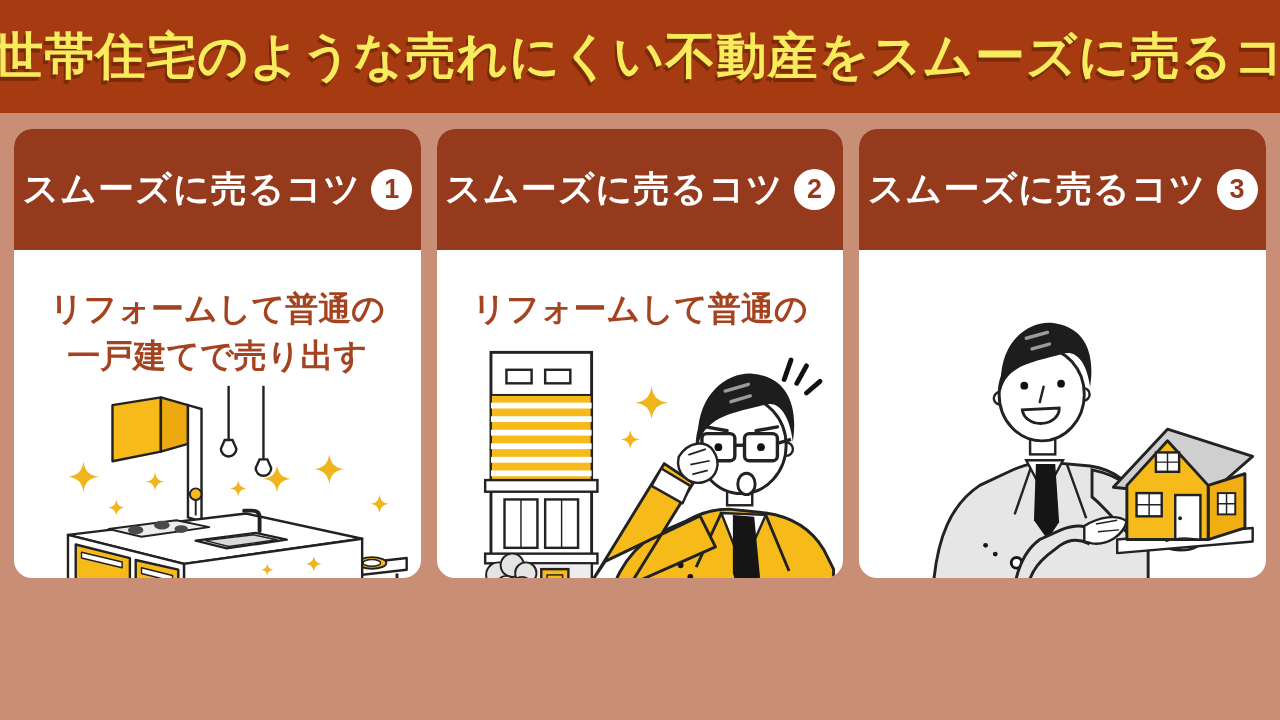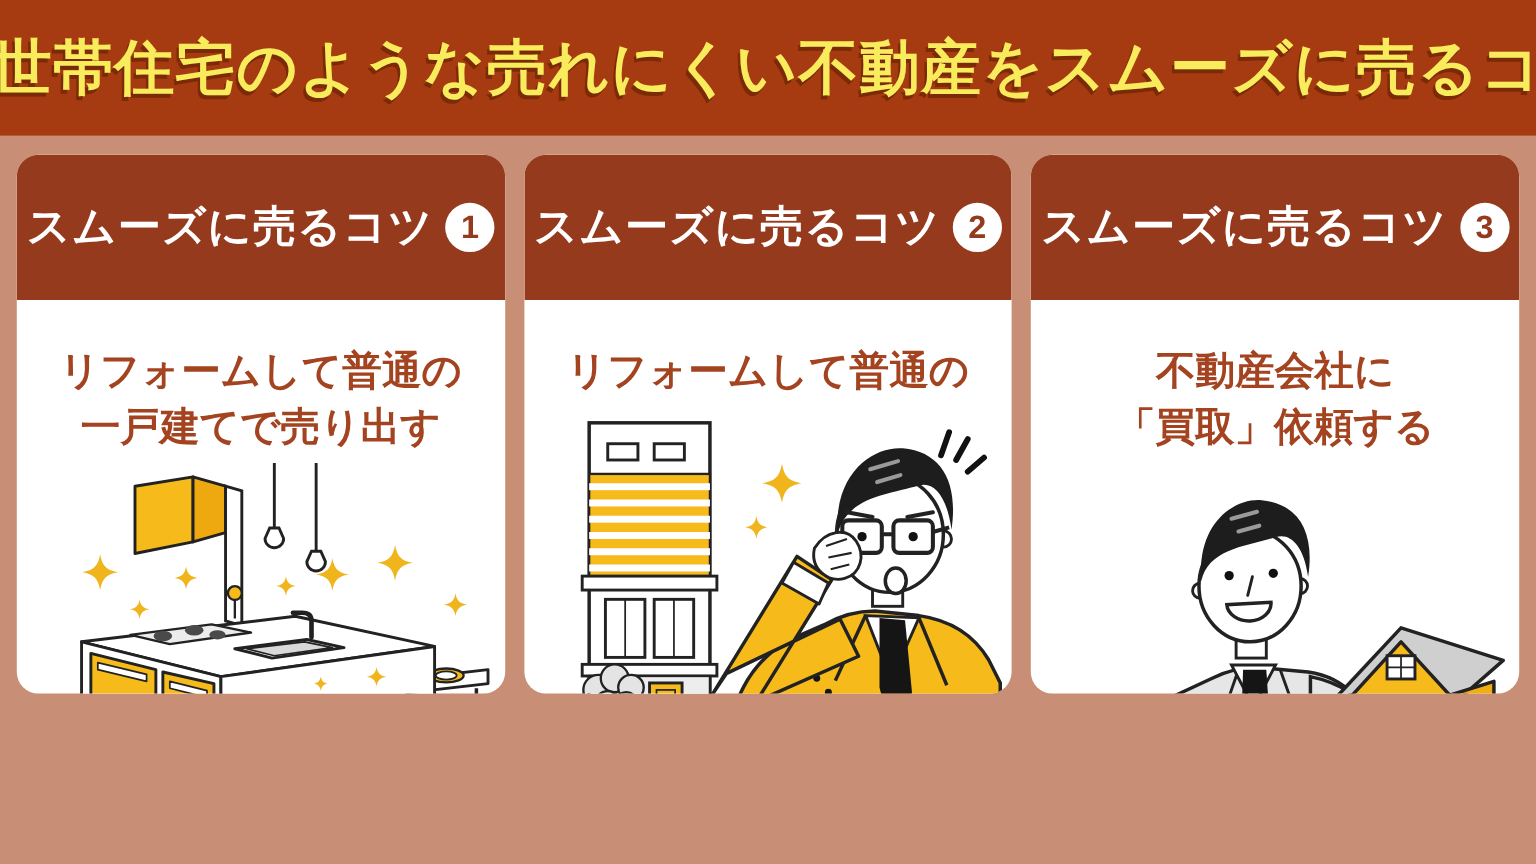--- a/index.html
+++ b/index.html
@@ -221,22 +221,20 @@
         </div>
       </div>
     </div>
 
     <div class="tip-card">
       <div class="tip-card-header">
         <span class="tip-header-label">スムーズに売るコツ</span>
         <span class="tip-number-badge">3</span>
       </div>
       <div class="tip-card-body">
-        <div class="tip-body-text">不動産会社に
-「買取」依頼する</div>
         <div class="illustration-area">
           <svg width="390" height="300" viewBox="0 0 400 310">
 
             <g>
               <path d="M66,310 C70,260 84,226 114,206 L144,192 C156,186 170,182 184,182 L228,186 C256,190 272,206 282,228 L288,246 L288,310 Z" fill="#e6e6e6" stroke="#222" stroke-width="3"></path>
               <path d="M168,184 L150,236 M204,184 L224,240" fill="none" stroke="#222" stroke-width="2.5"></path>
               <polygon points="162,180 200,180 181,216" fill="#fff" stroke="#222" stroke-width="2.5"></polygon>
               <polygon points="172,184 192,184 196,244 184,262 170,242" fill="#151515"></polygon>
               <circle cx="120" cy="268" r="2.5" fill="#151515"></circle>
                 <circle cx="130" cy="277" r="2.5" fill="#151515"></circle>

